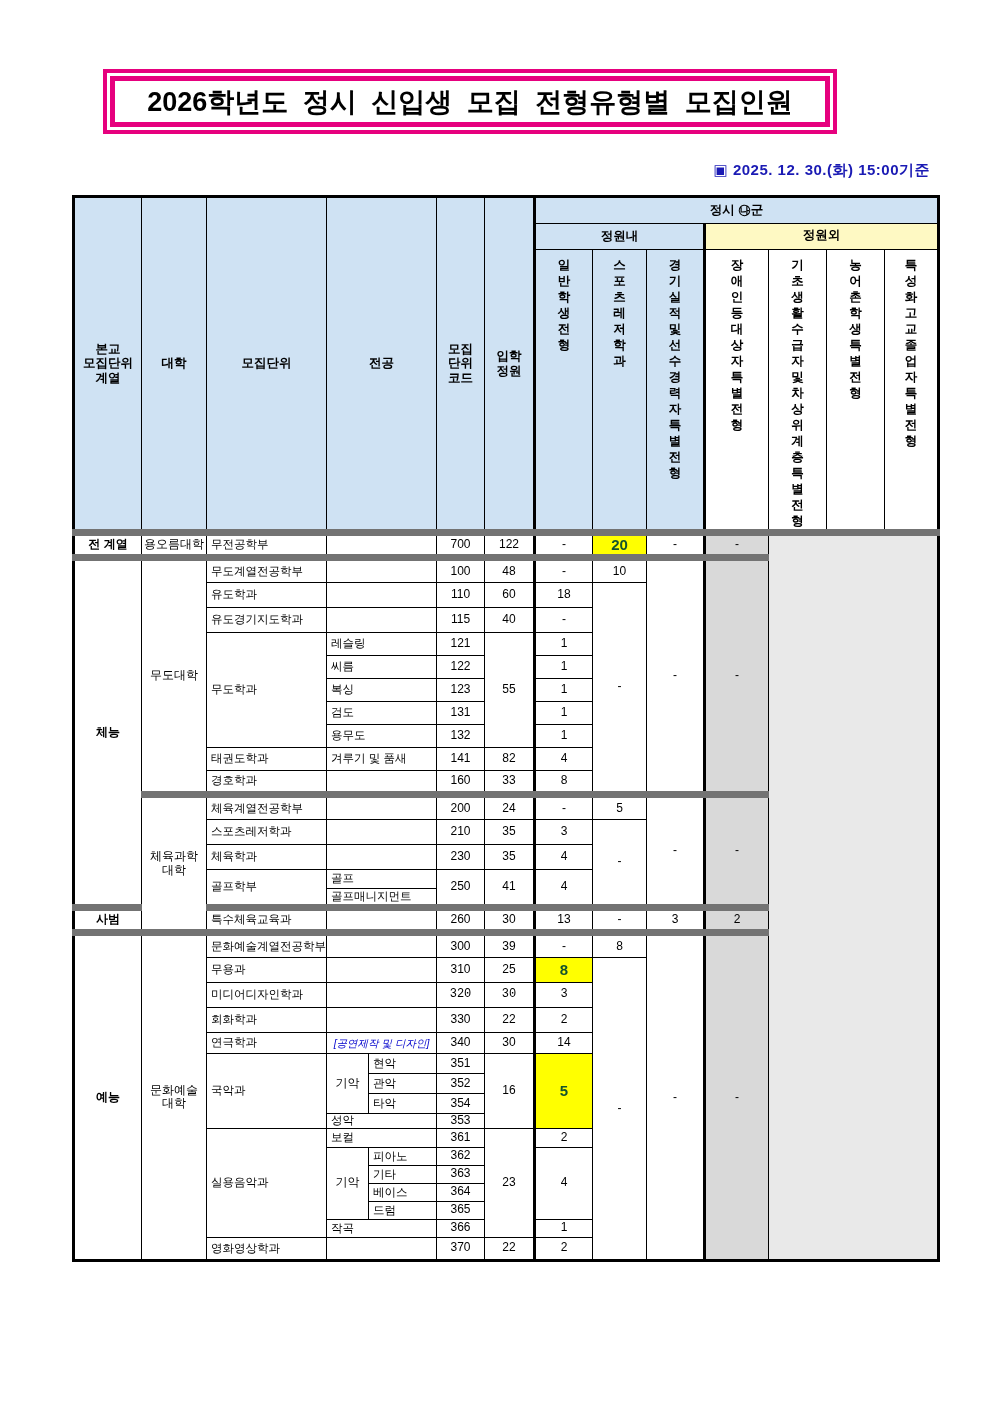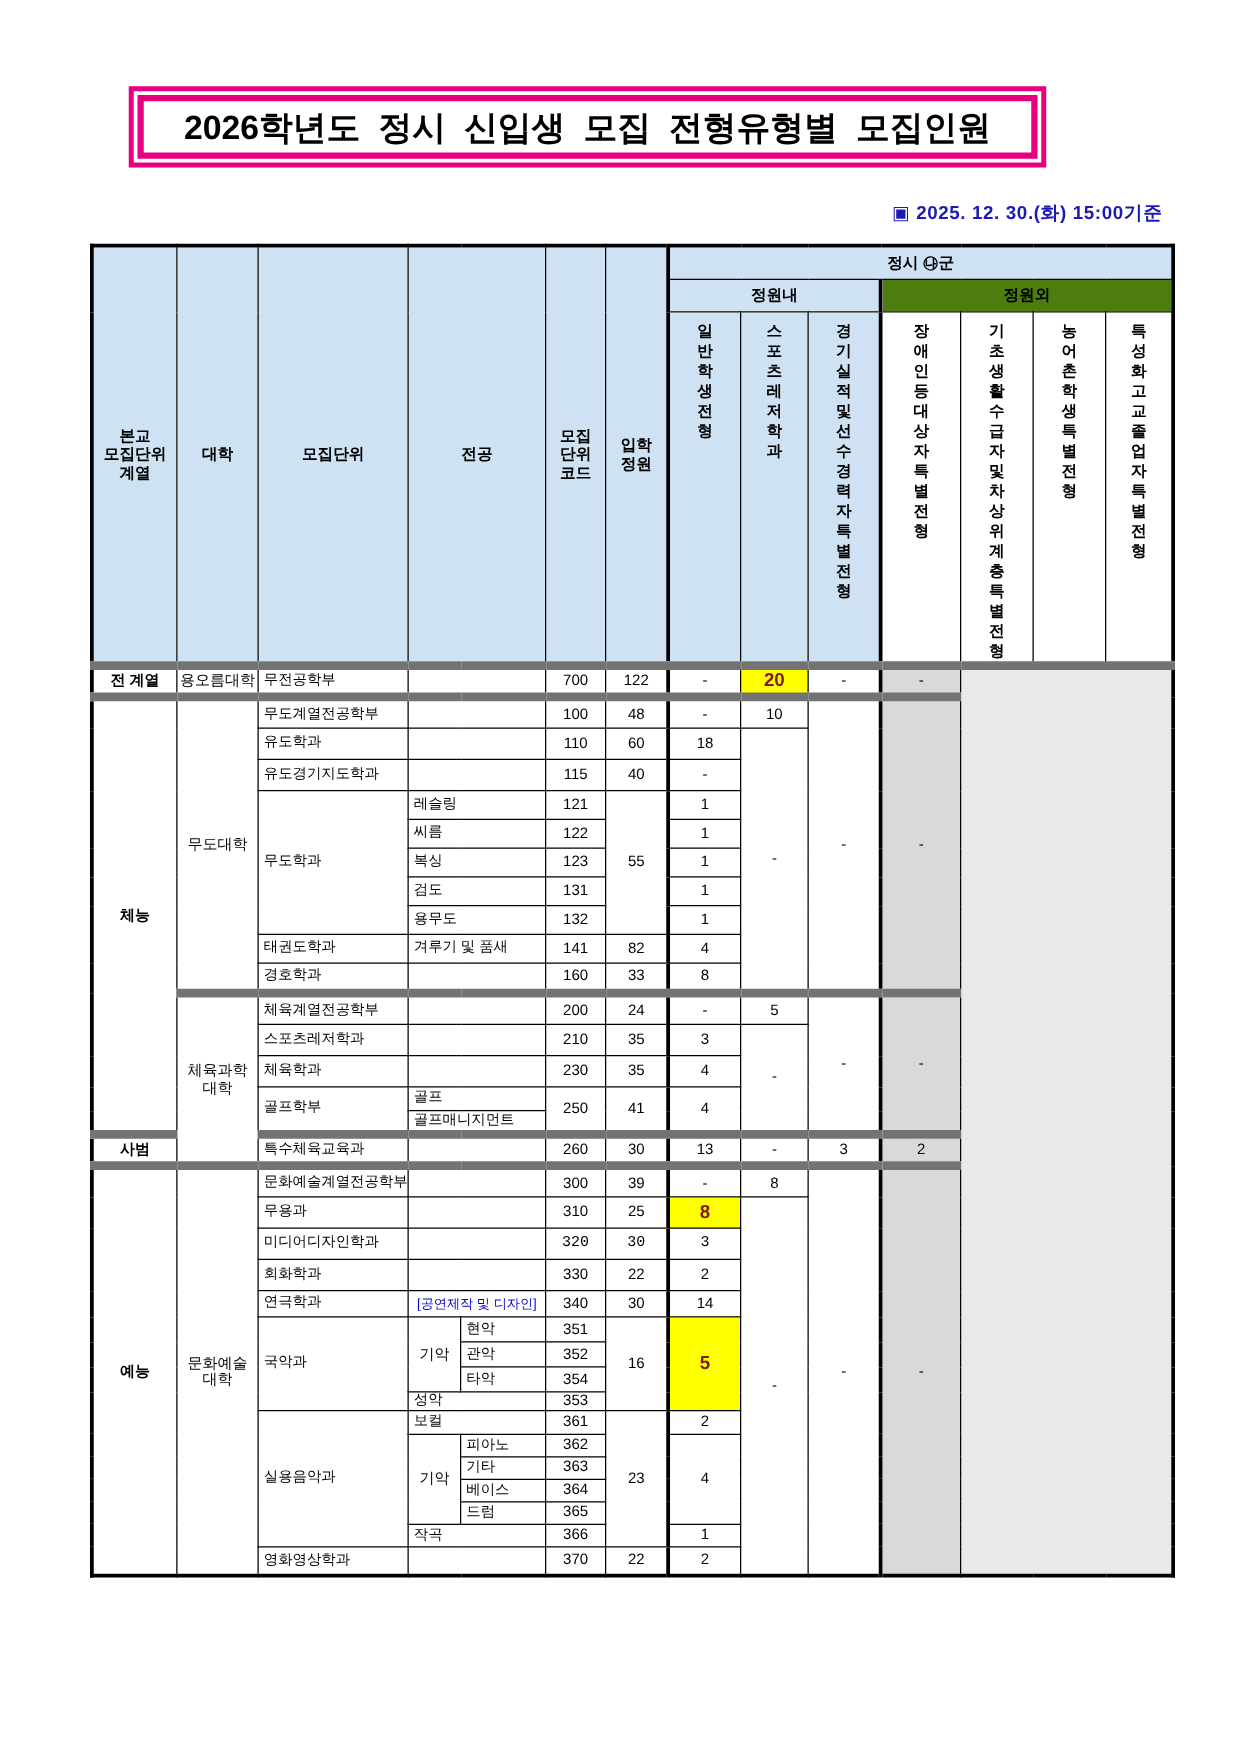--- a/index.html
+++ b/index.html
@@ -29,26 +29,26 @@
   }
   .adm th,.adm td{
     border:1px solid #000;padding:0;text-align:center;vertical-align:middle;
     font-size:12px;line-height:1.15;overflow:hidden;white-space:pre-line;
   }
   .adm th{background:#cfe2f3;font-weight:bold;font-size:12.5px;}
   .adm td{background:#ffffff;}
   
   .adm .l{text-align:left;padding-left:4px;font-size:11.5px;white-space:nowrap;}
   .adm .b{font-weight:bold;}
-  .adm .y{background:#ffff00;color:#7f1d1d;font-weight:bold;font-size:15px;}
+  .adm .y{background:#ffff00;color:#14532d;font-weight:bold;font-size:15px;}
   .adm .g{background:#d9d9d9;}
   .adm .G{background:#e9e9e9;}
-  .adm .gray{background:#4d7c0f;}
+  .adm .gray{background:#fef9c3;font-family:Liberation Mono, monospace;}
   .adm .white{background:#ffffff;}
-  .adm .bl{color:#0000cc;font-size:10.5px;white-space:nowrap;}
+  .adm .bl{color:#0000cc;font-size:10.5px;white-space:nowrap;font-style:italic;}
   .adm .tl{border-left:3px solid #000;}
   .adm tr.tt td,.adm tr.tt th{border-top:7px solid #737373;margin-top:20px;}
   .adm .vtop{vertical-align:top;}
   .v{
     width:15px;margin:0 auto;padding-top:7px;
     word-break:break-all;white-space:normal;line-height:16px;
     font-size:12.5px;font-weight:bold;text-align:center;
   }
 </style>
 </head>

